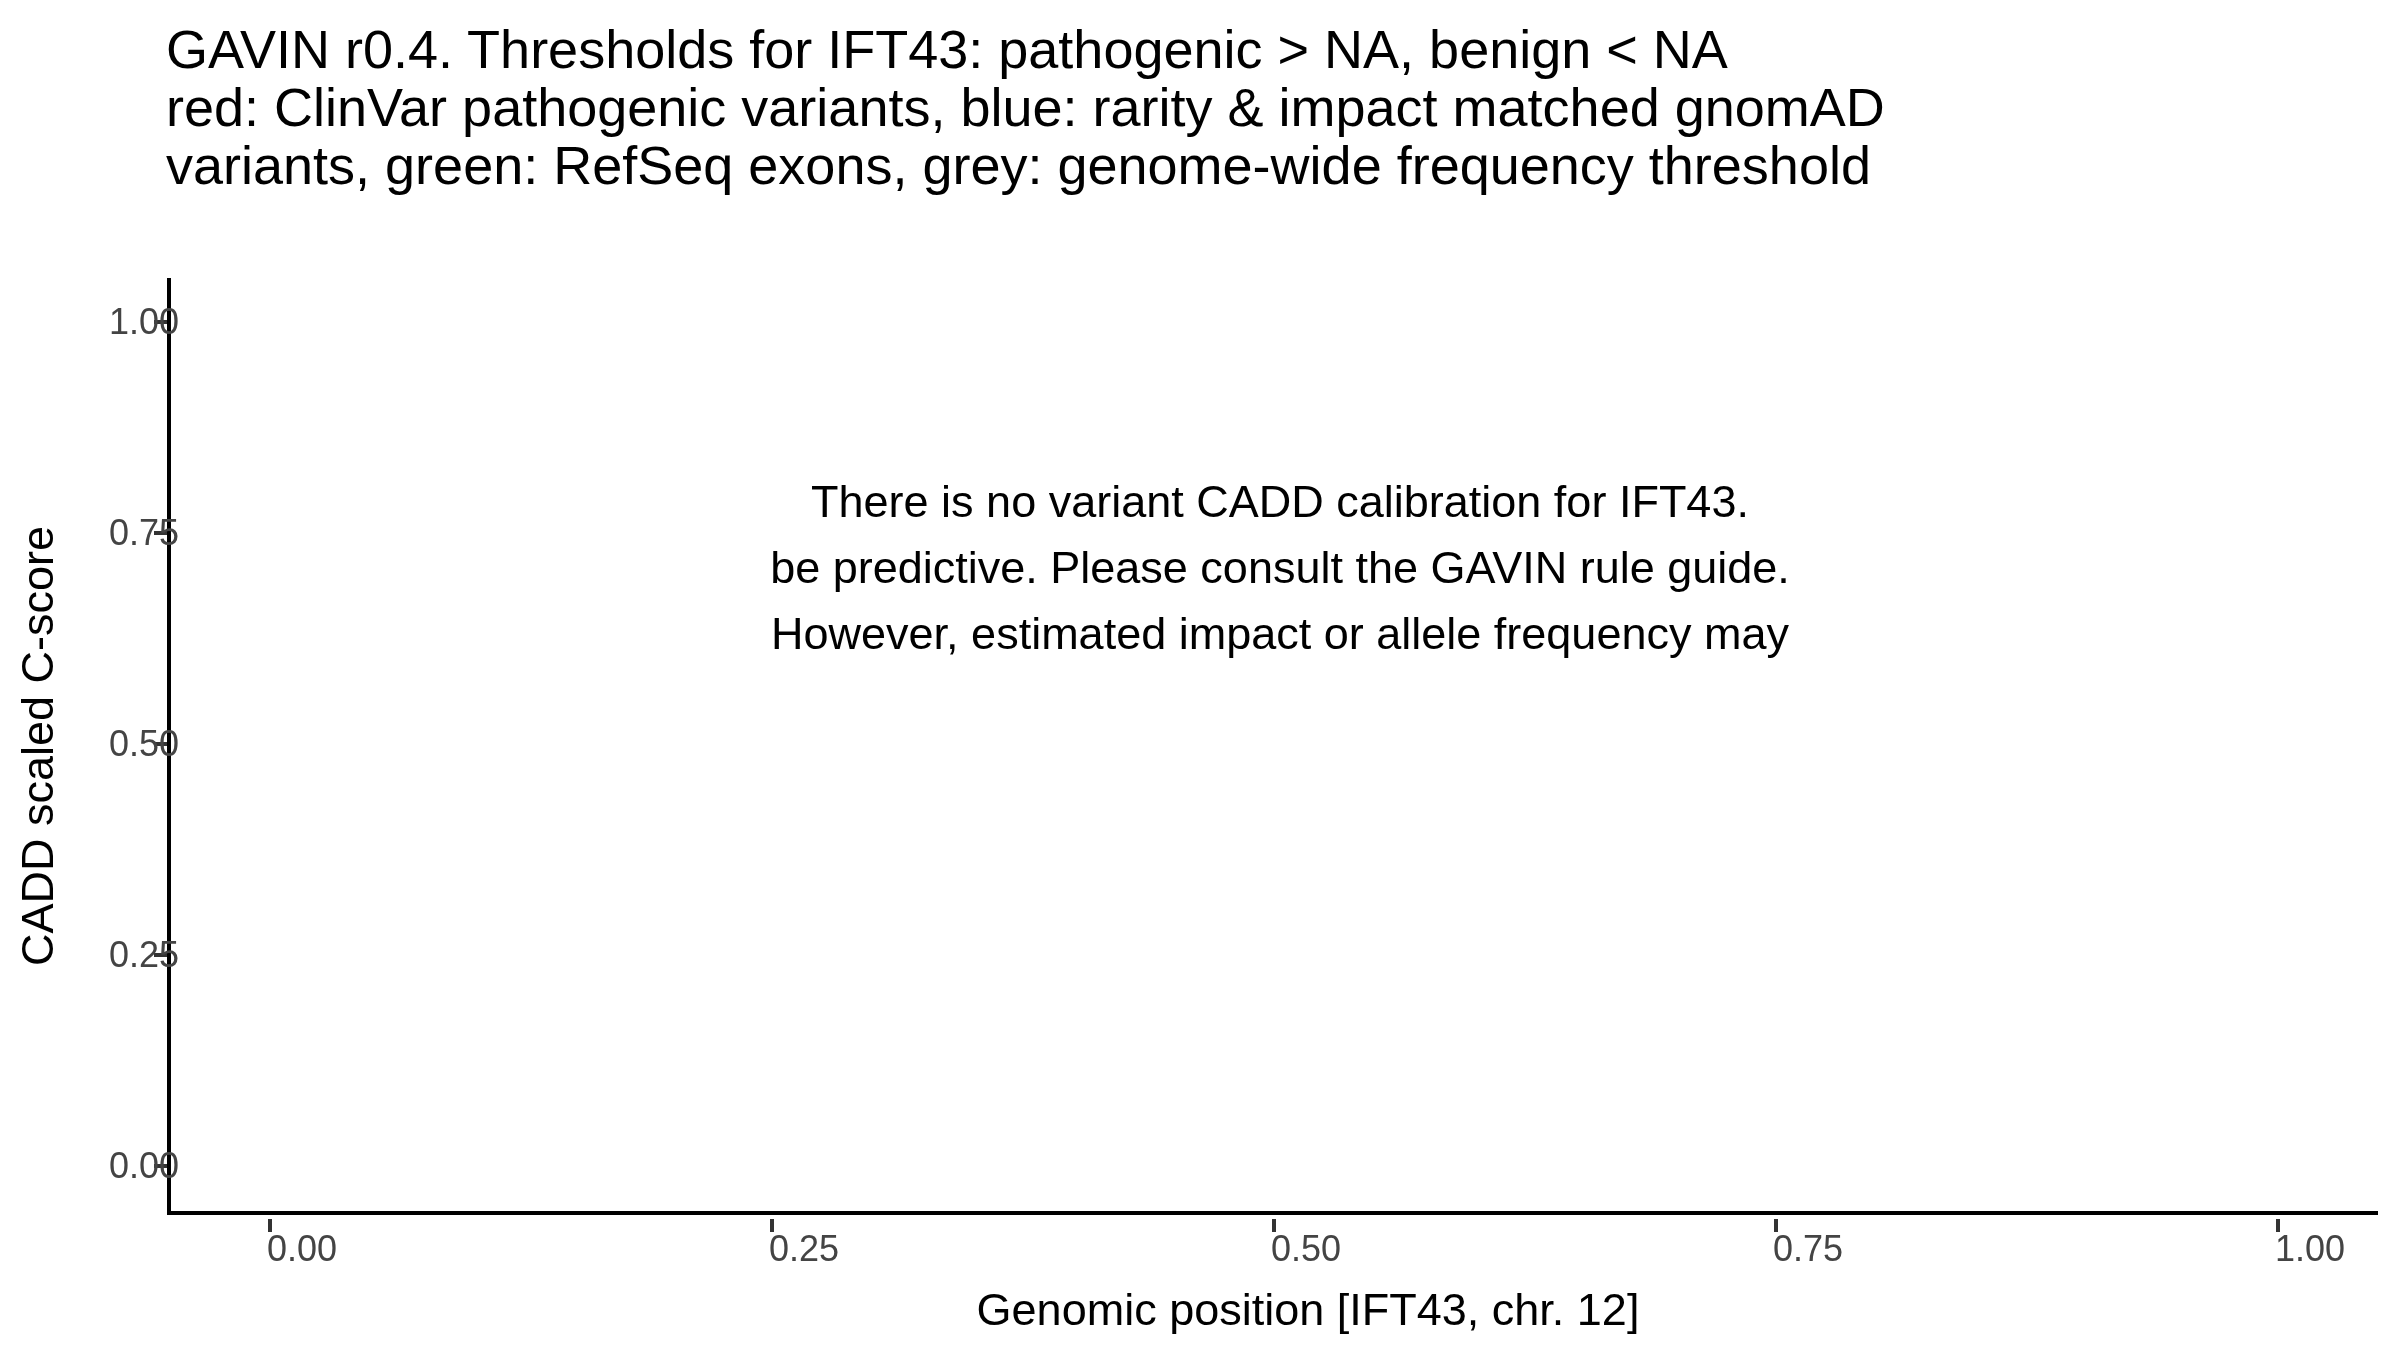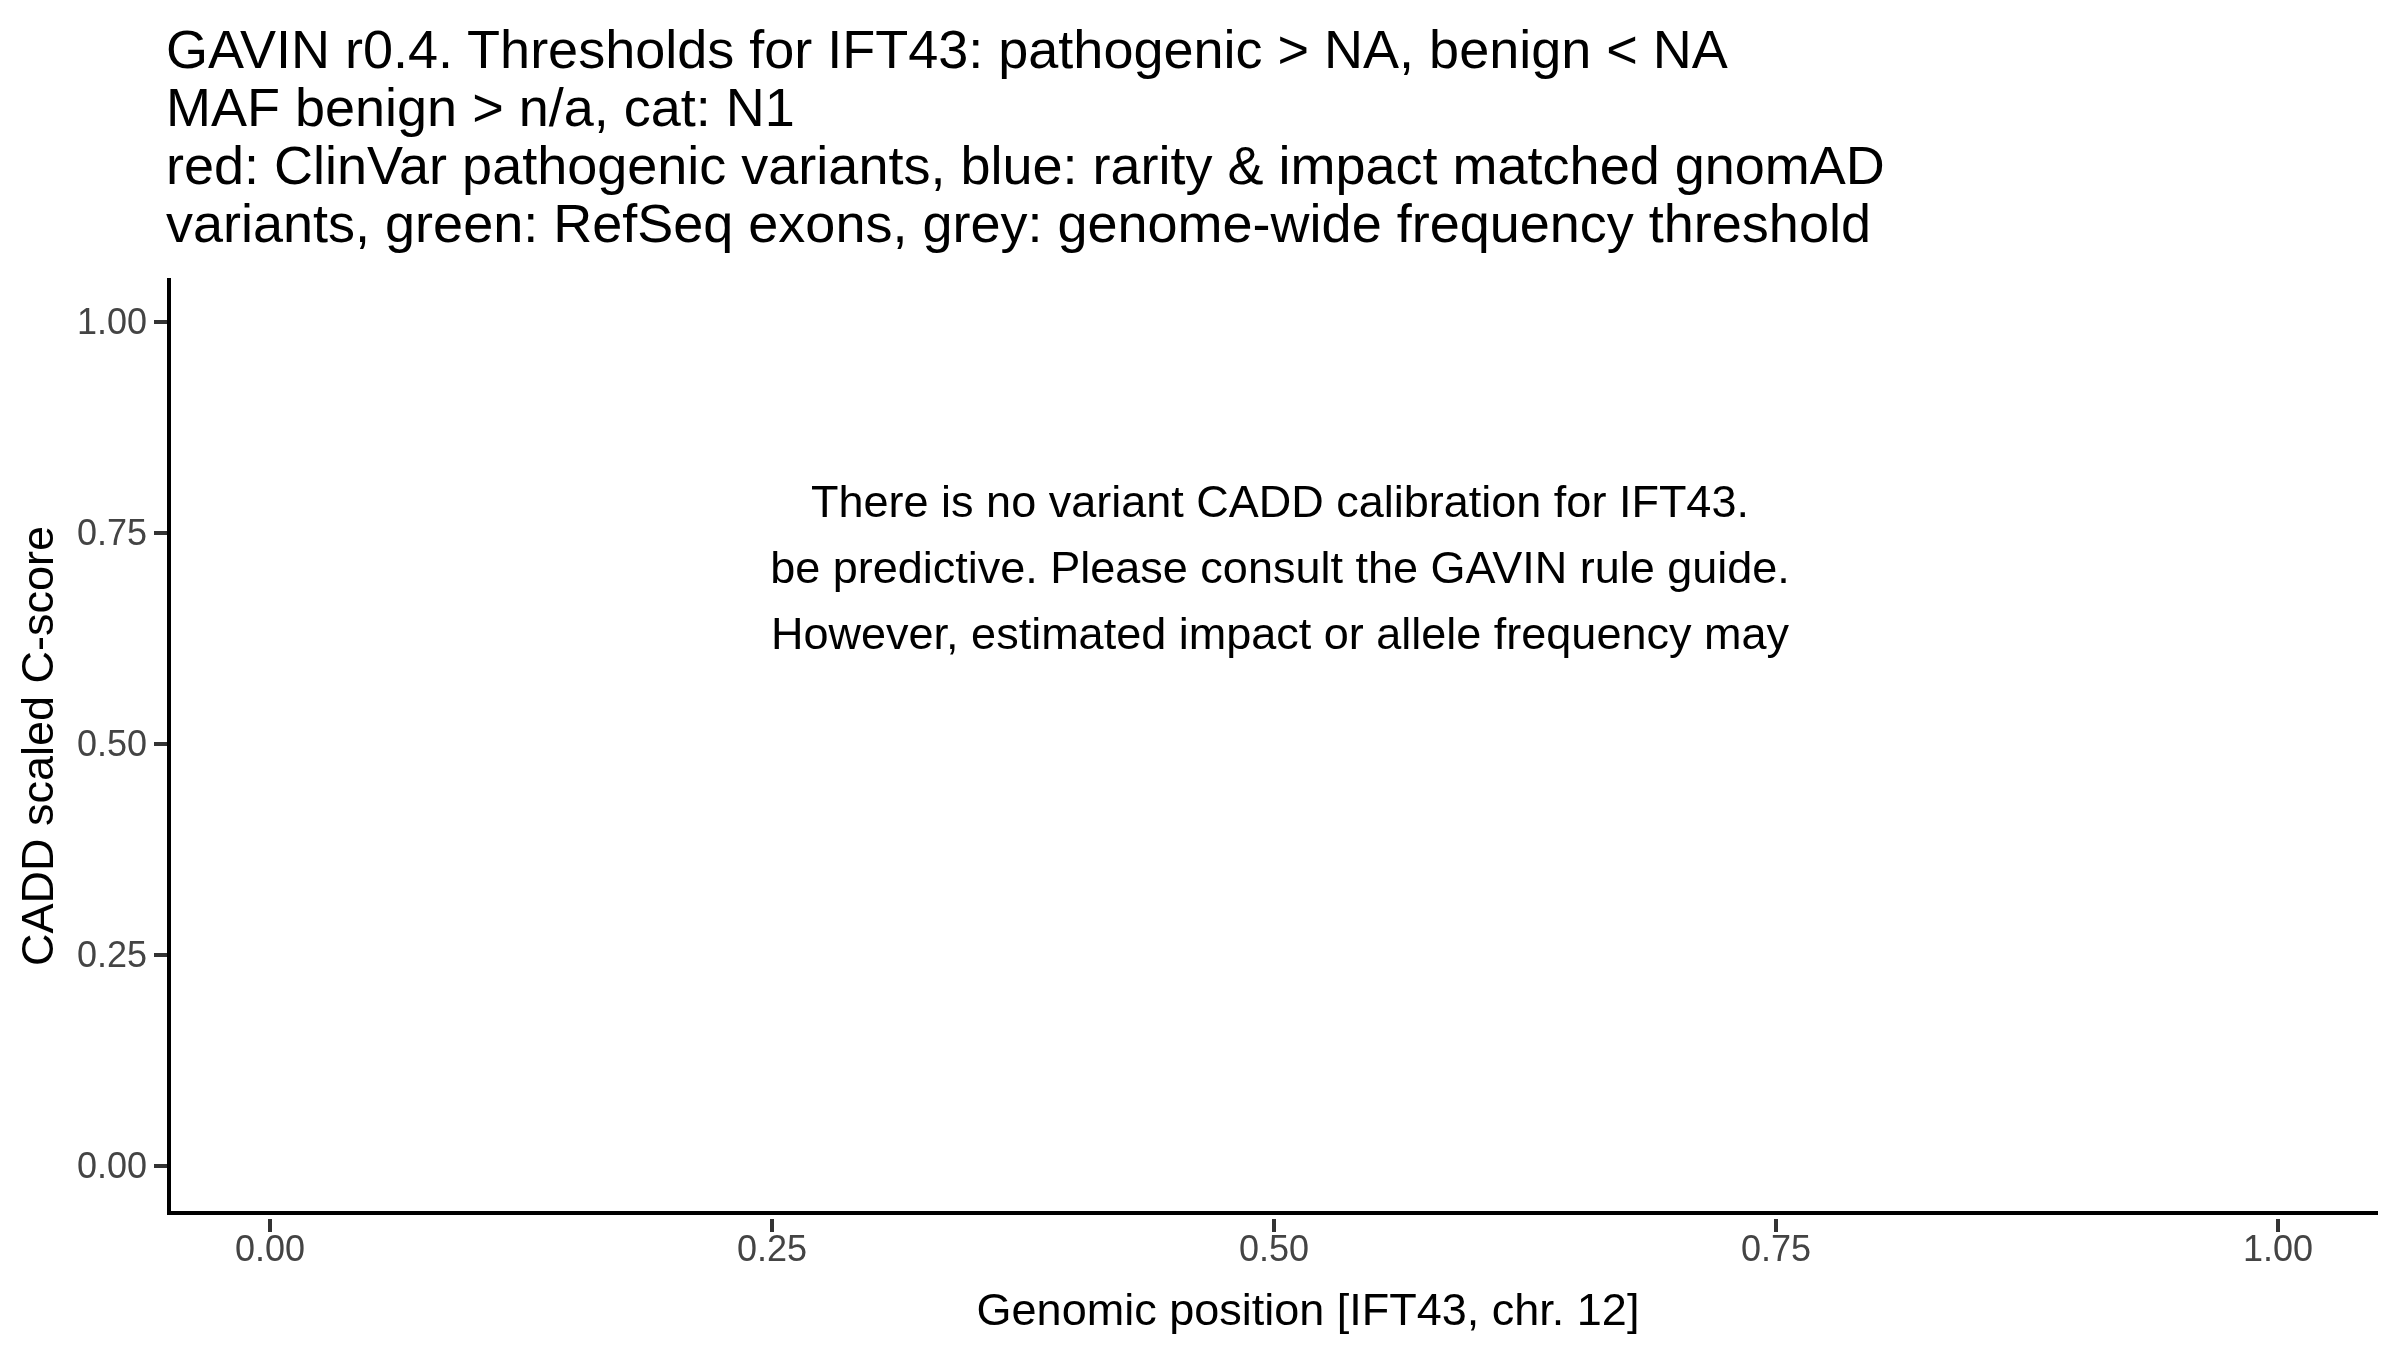--- a/index.html
+++ b/index.html
@@ -63,20 +63,21 @@
     left: -462px;
     top: 720px;
     width: 1000px;
     transform: rotate(-90deg);
   }
   .tick-label {
     position: absolute;
     font-size: 36px;
     line-height: 42px;
     color: #444444;
+    padding-left: 32px;
   }
   .y-tick-label {
     left: 0;
     width: 147px;
     text-align: right;
   }
   .x-tick-label {
     top: 1228px;
     width: 200px;
     text-align: center;
@@ -96,21 +97,20 @@
     height: 13px;
   }
 </style>
 </head>
 <body>
 
 <div class="figure">
 
   <div class="plot-title">
     <div>GAVIN r0.4. Thresholds for IFT43: pathogenic &gt; NA, benign &lt; NA</div>
-    <div>MAF benign &gt; n/a, cat: N1</div>
     <div>red: ClinVar pathogenic variants, blue: rarity &amp; impact matched gnomAD</div>
     <div>variants, green: RefSeq exons, grey: genome-wide frequency threshold</div>
   </div>
 
   <div class="panel"></div>
 
   <div class="annotation">
     <div>There is no variant CADD calibration for IFT43.</div>
     <div>be predictive. Please consult the GAVIN rule guide.</div>
     <div>However, estimated impact or allele frequency may</div>

